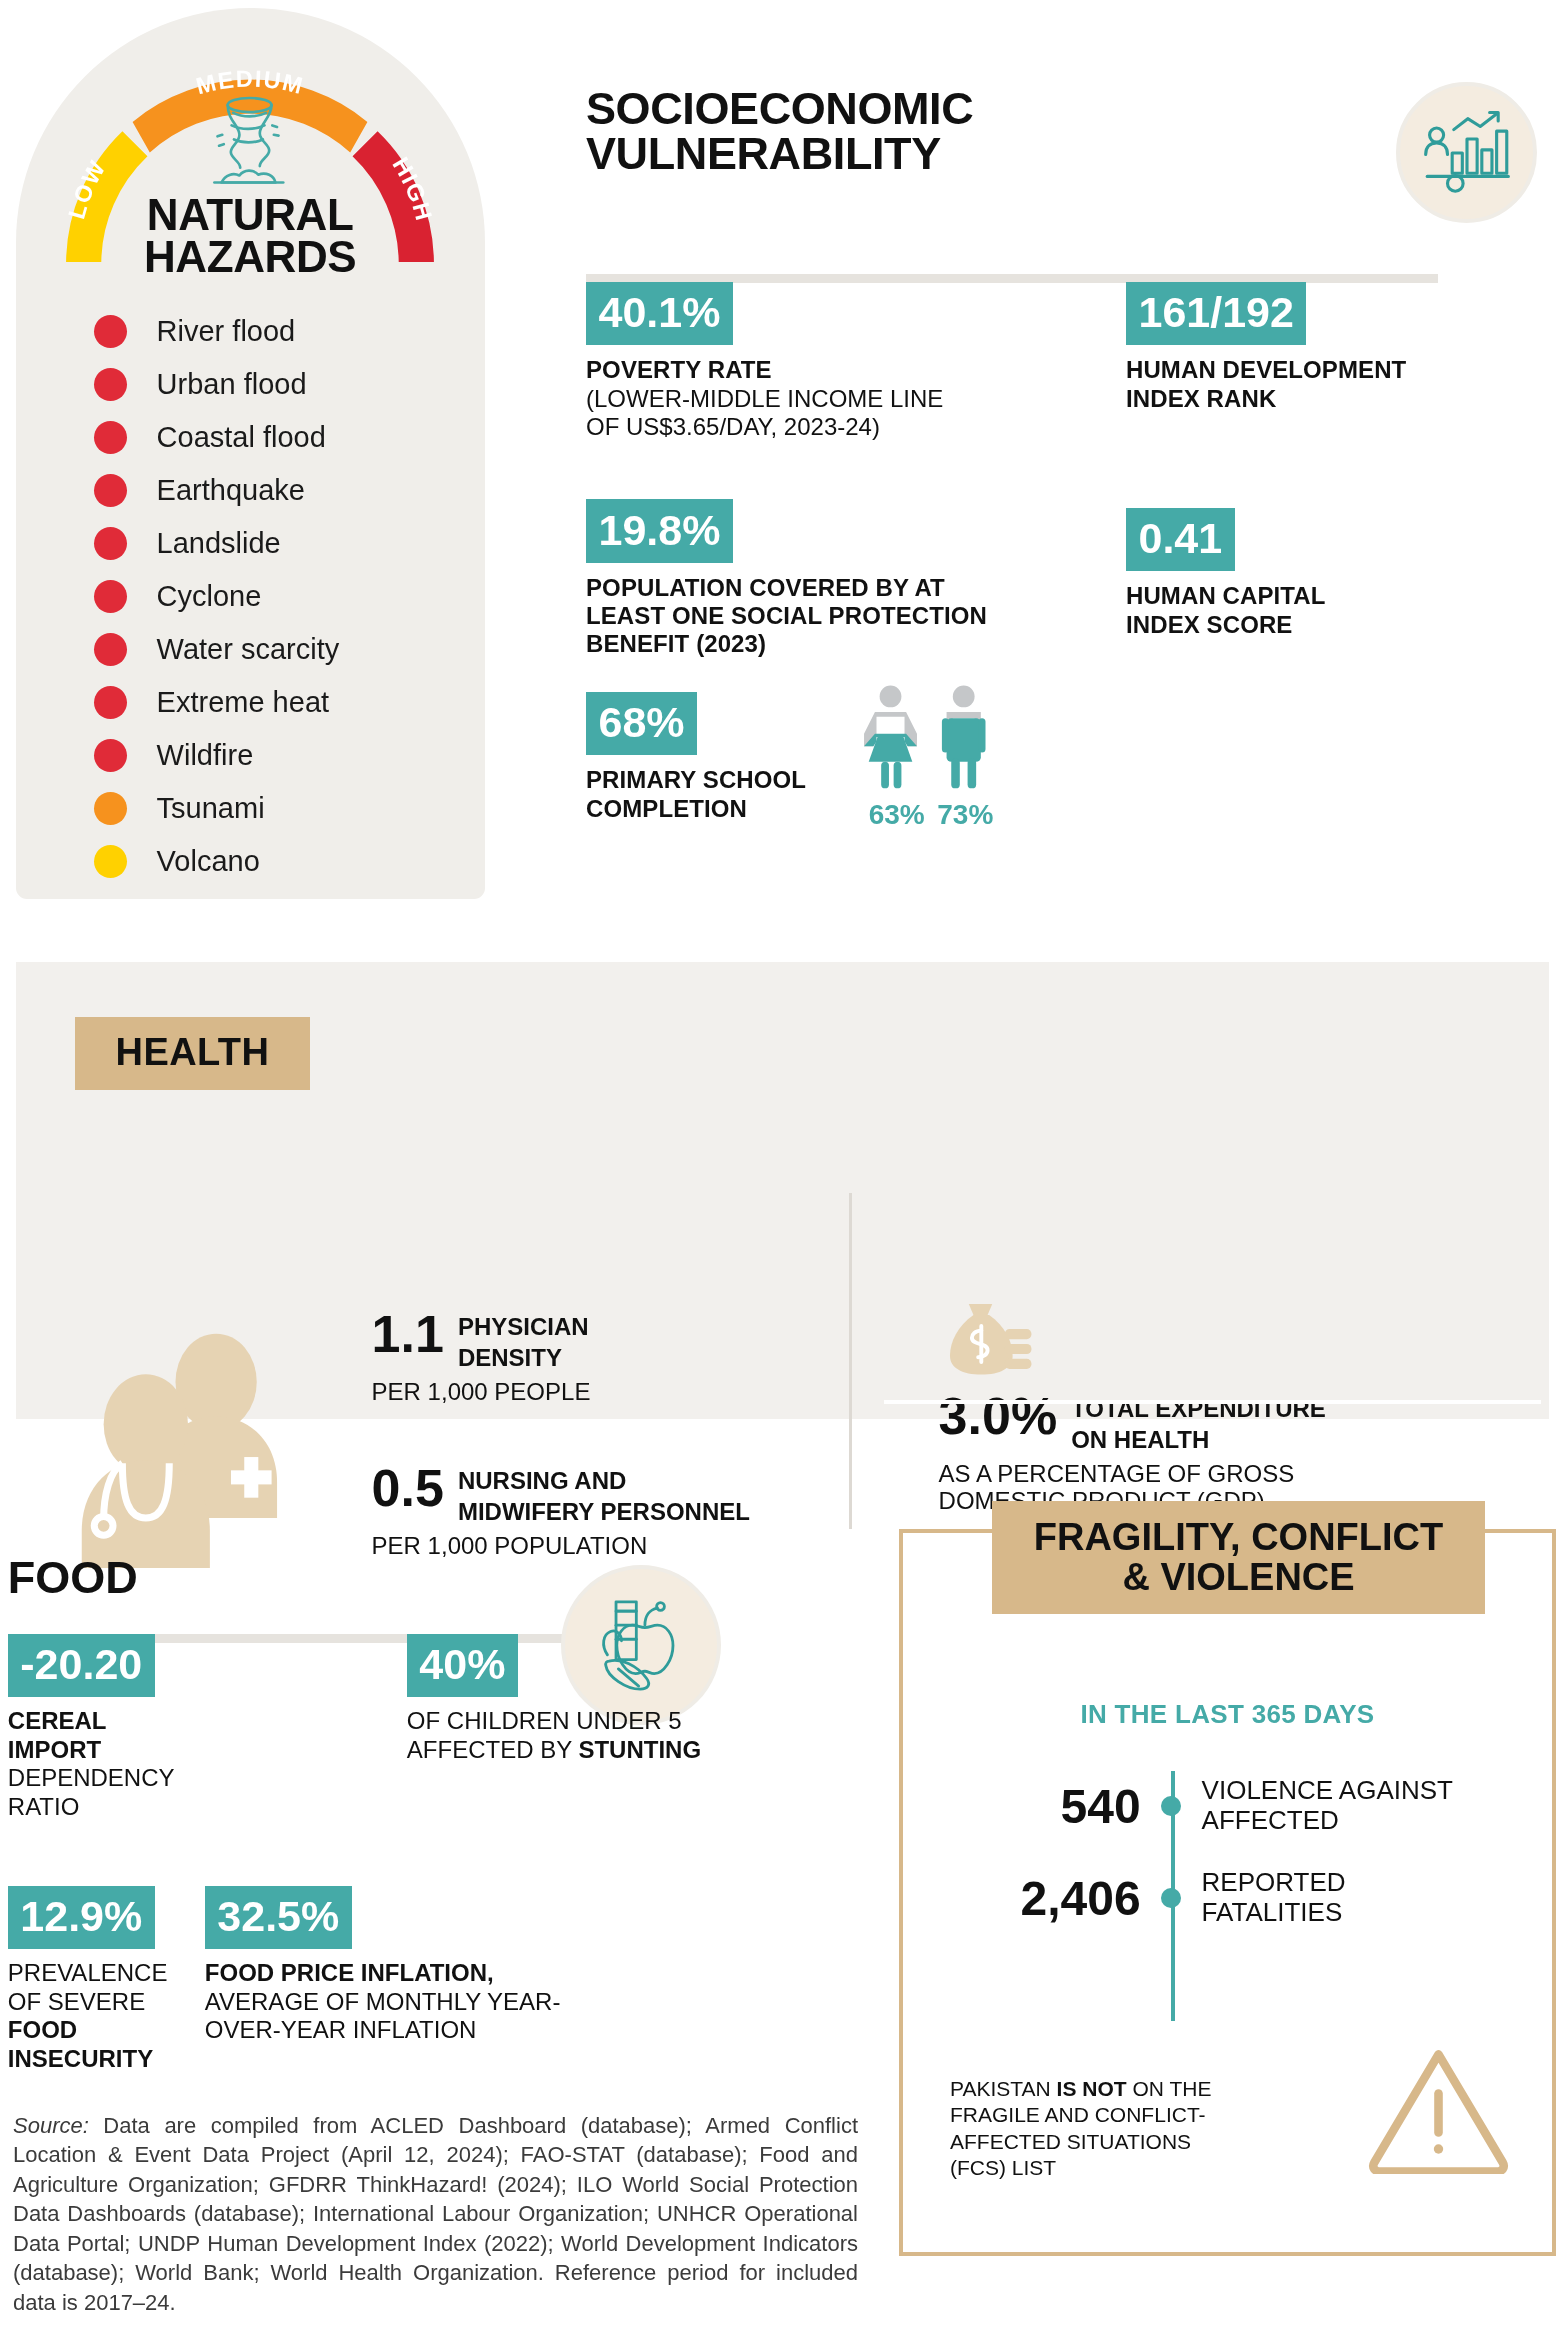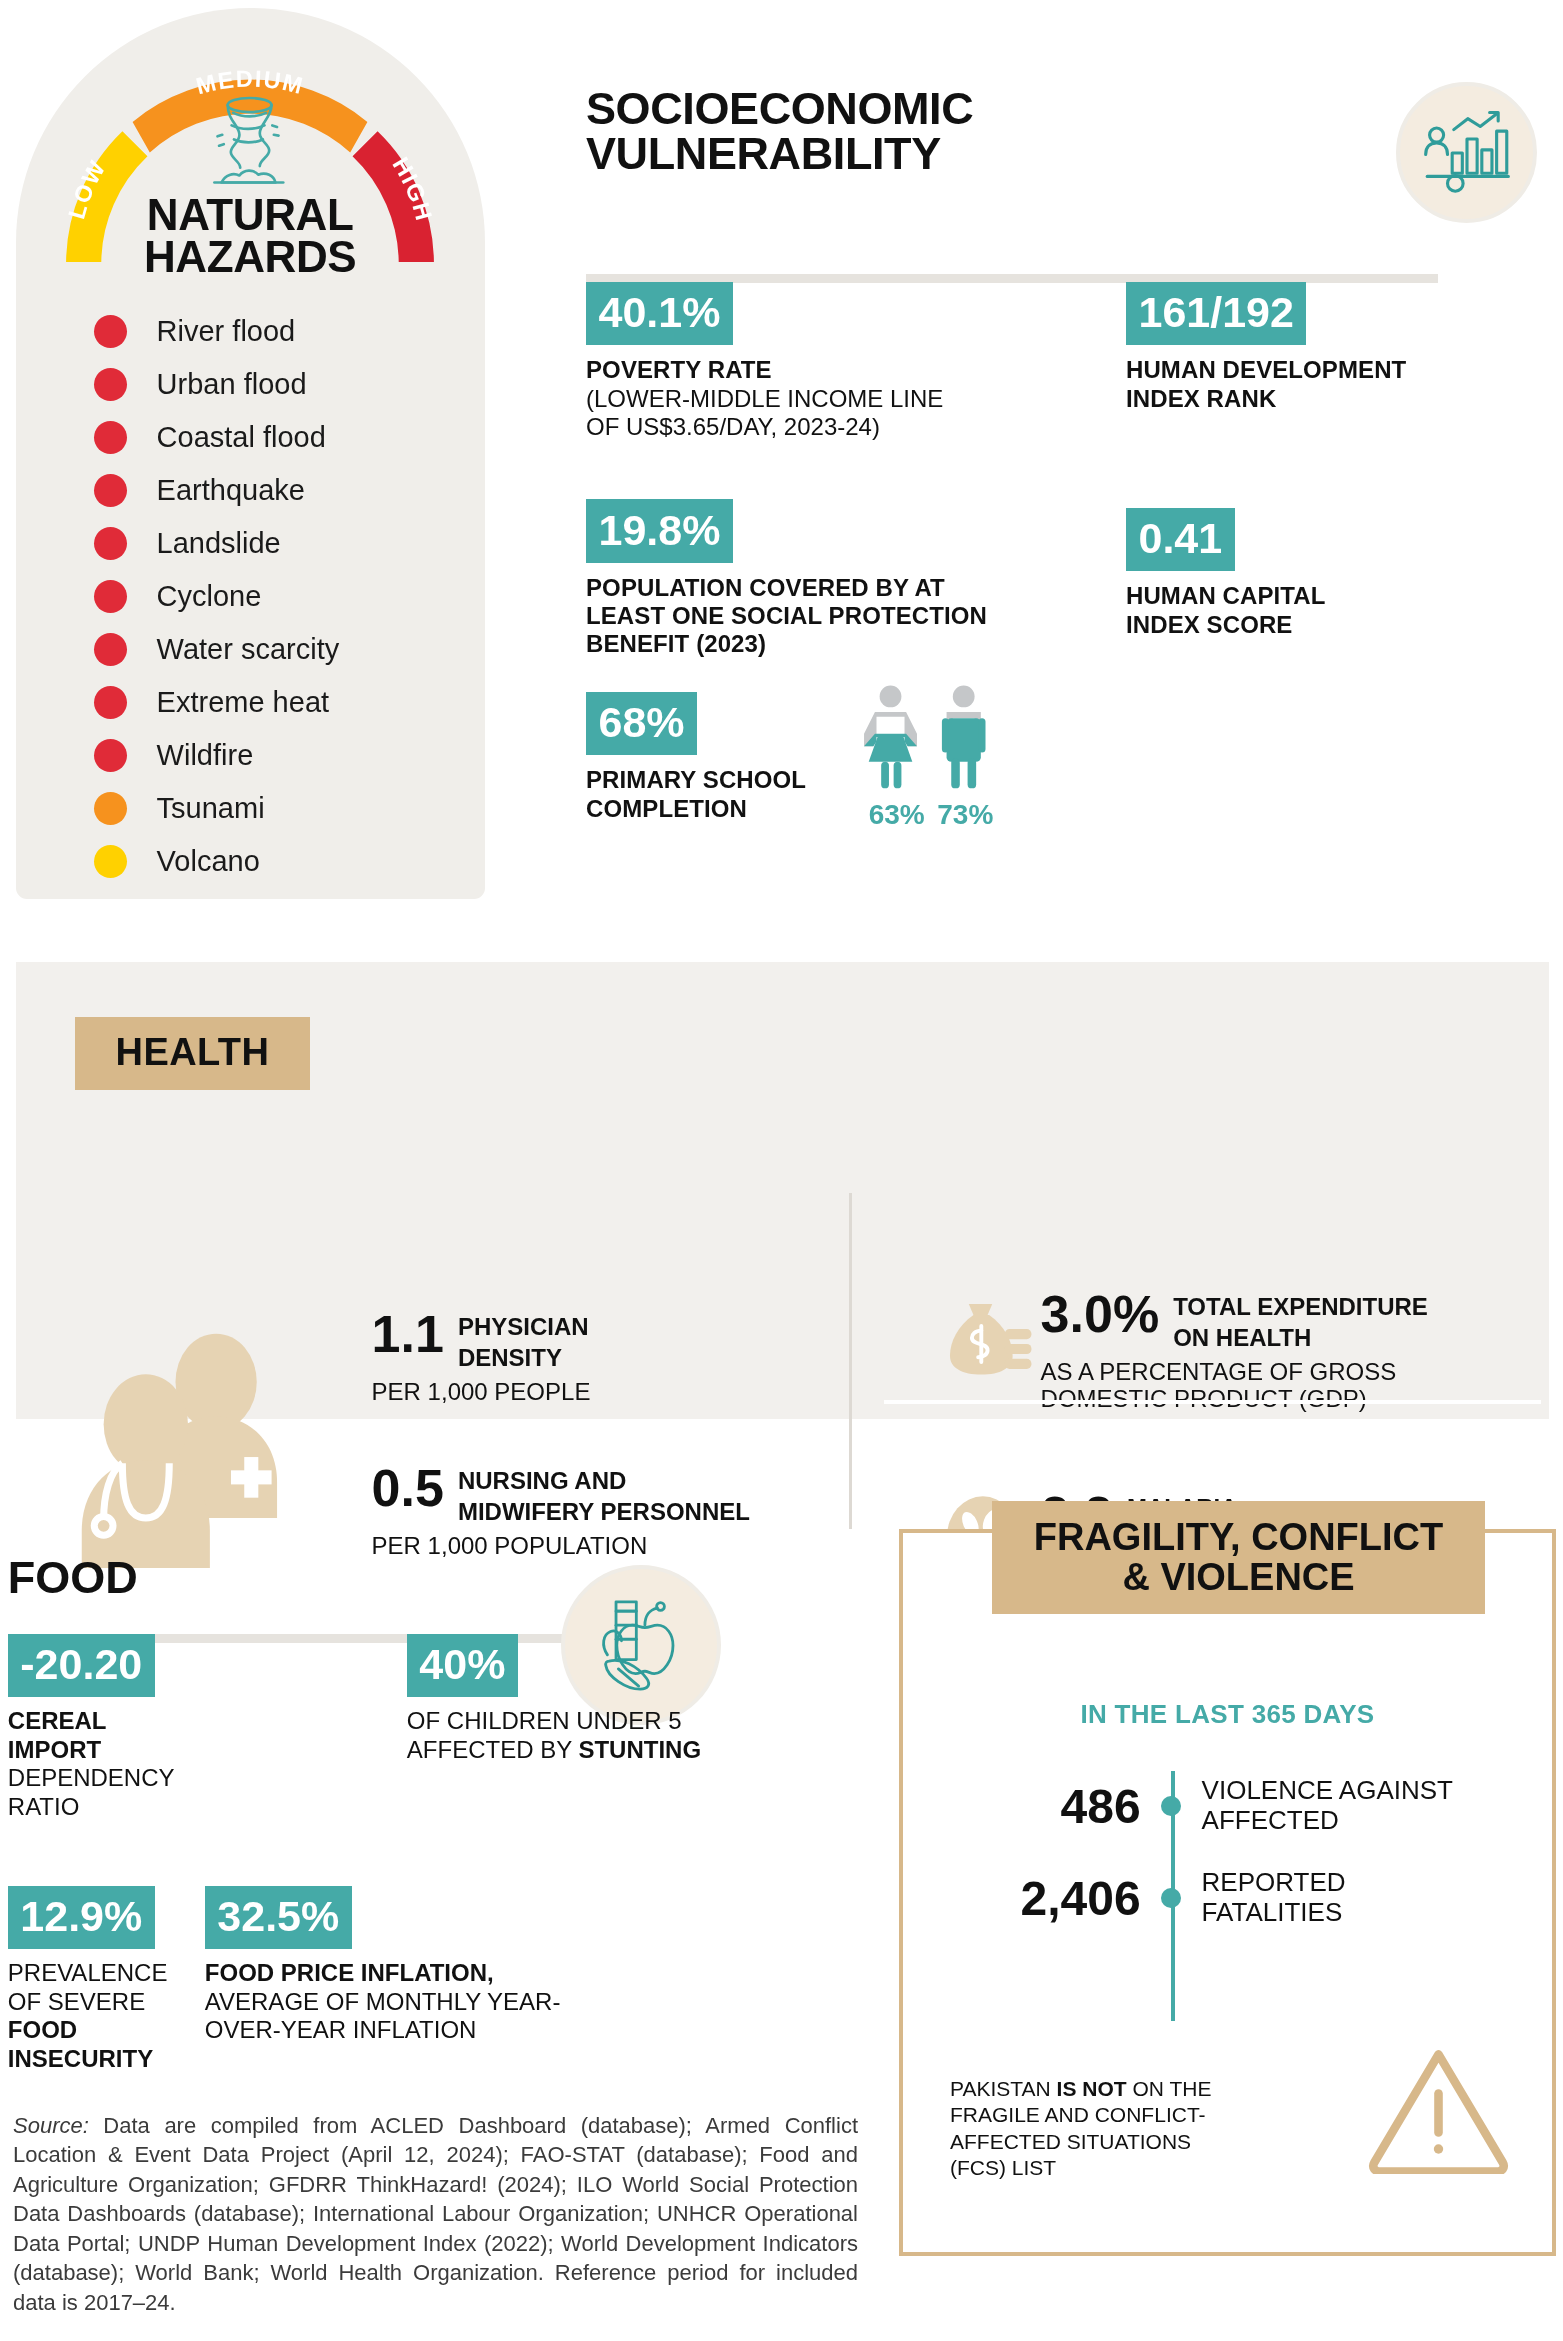--- a/index.html
+++ b/index.html
@@ -323,21 +323,21 @@
       <div class="h-num">0.5</div>
       <div>
         <div class="h-lbl">NURSING AND</div>
         <div class="h-lbl">MIDWIFERY PERSONNEL</div>
       </div>
     </div>
     <div class="h-sub">PER 1,000 POPULATION</div>
   </div>
 
   <div id="h-right">
-    <div style="display:flex; align-items:flex-start;">
+    <div style="display:flex; align-items:flex-start;flex-direction:column;">
       <div style="flex:0 0 102px; padding-top:3.1px;">
         <svg width="94" height="94" viewBox="0 0 120 120">
           <path d="M38 14 h30 l-6 14 h-18 Z" fill="#e6d3b3"></path>
           <path d="M44 28 h20 c20 14 30 34 30 52 c0 16 -16 24 -40 24 c-24 0 -40 -8 -40 -24 c0 -18 10 -38 30 -52 Z" fill="#e6d3b3"></path>
           <path d="M54 48 c-8 0 -12 5 -12 9 c0 10 20 6 20 16 c0 5 -5 9 -12 9" fill="none" stroke="#fff" stroke-width="5" stroke-linecap="round"></path>
           <line x1="54" y1="42" x2="54" y2="88" stroke="#fff" stroke-width="5" stroke-linecap="round"></line>
           <rect x="84" y="46" width="34" height="13" rx="6" fill="#e6d3b3"></rect>
           <rect x="84" y="65" width="34" height="13" rx="6" fill="#e6d3b3"></rect>
           <rect x="84" y="84" width="34" height="13" rx="6" fill="#e6d3b3"></rect>
         </svg>
@@ -426,21 +426,21 @@
       </div>
     </div>
   </div>
 </div>
 
 <div id="fcv">
   <div id="fcv-sub">IN THE LAST 365 DAYS</div>
   <div id="fcv-line"></div>
   <div id="fcv-rows">
       <div class="fcv-row">
-        <div class="fcv-num">486</div>
+        <div class="fcv-num">540</div>
         <div class="fcv-dot"></div>
         <div class="fcv-lbl">
           <div>VIOLENCE AGAINST</div>
           <div>AFFECTED</div>
         </div>
       </div>
       <div class="fcv-row">
         <div class="fcv-num">2,406</div>
         <div class="fcv-dot"></div>
         <div class="fcv-lbl">

